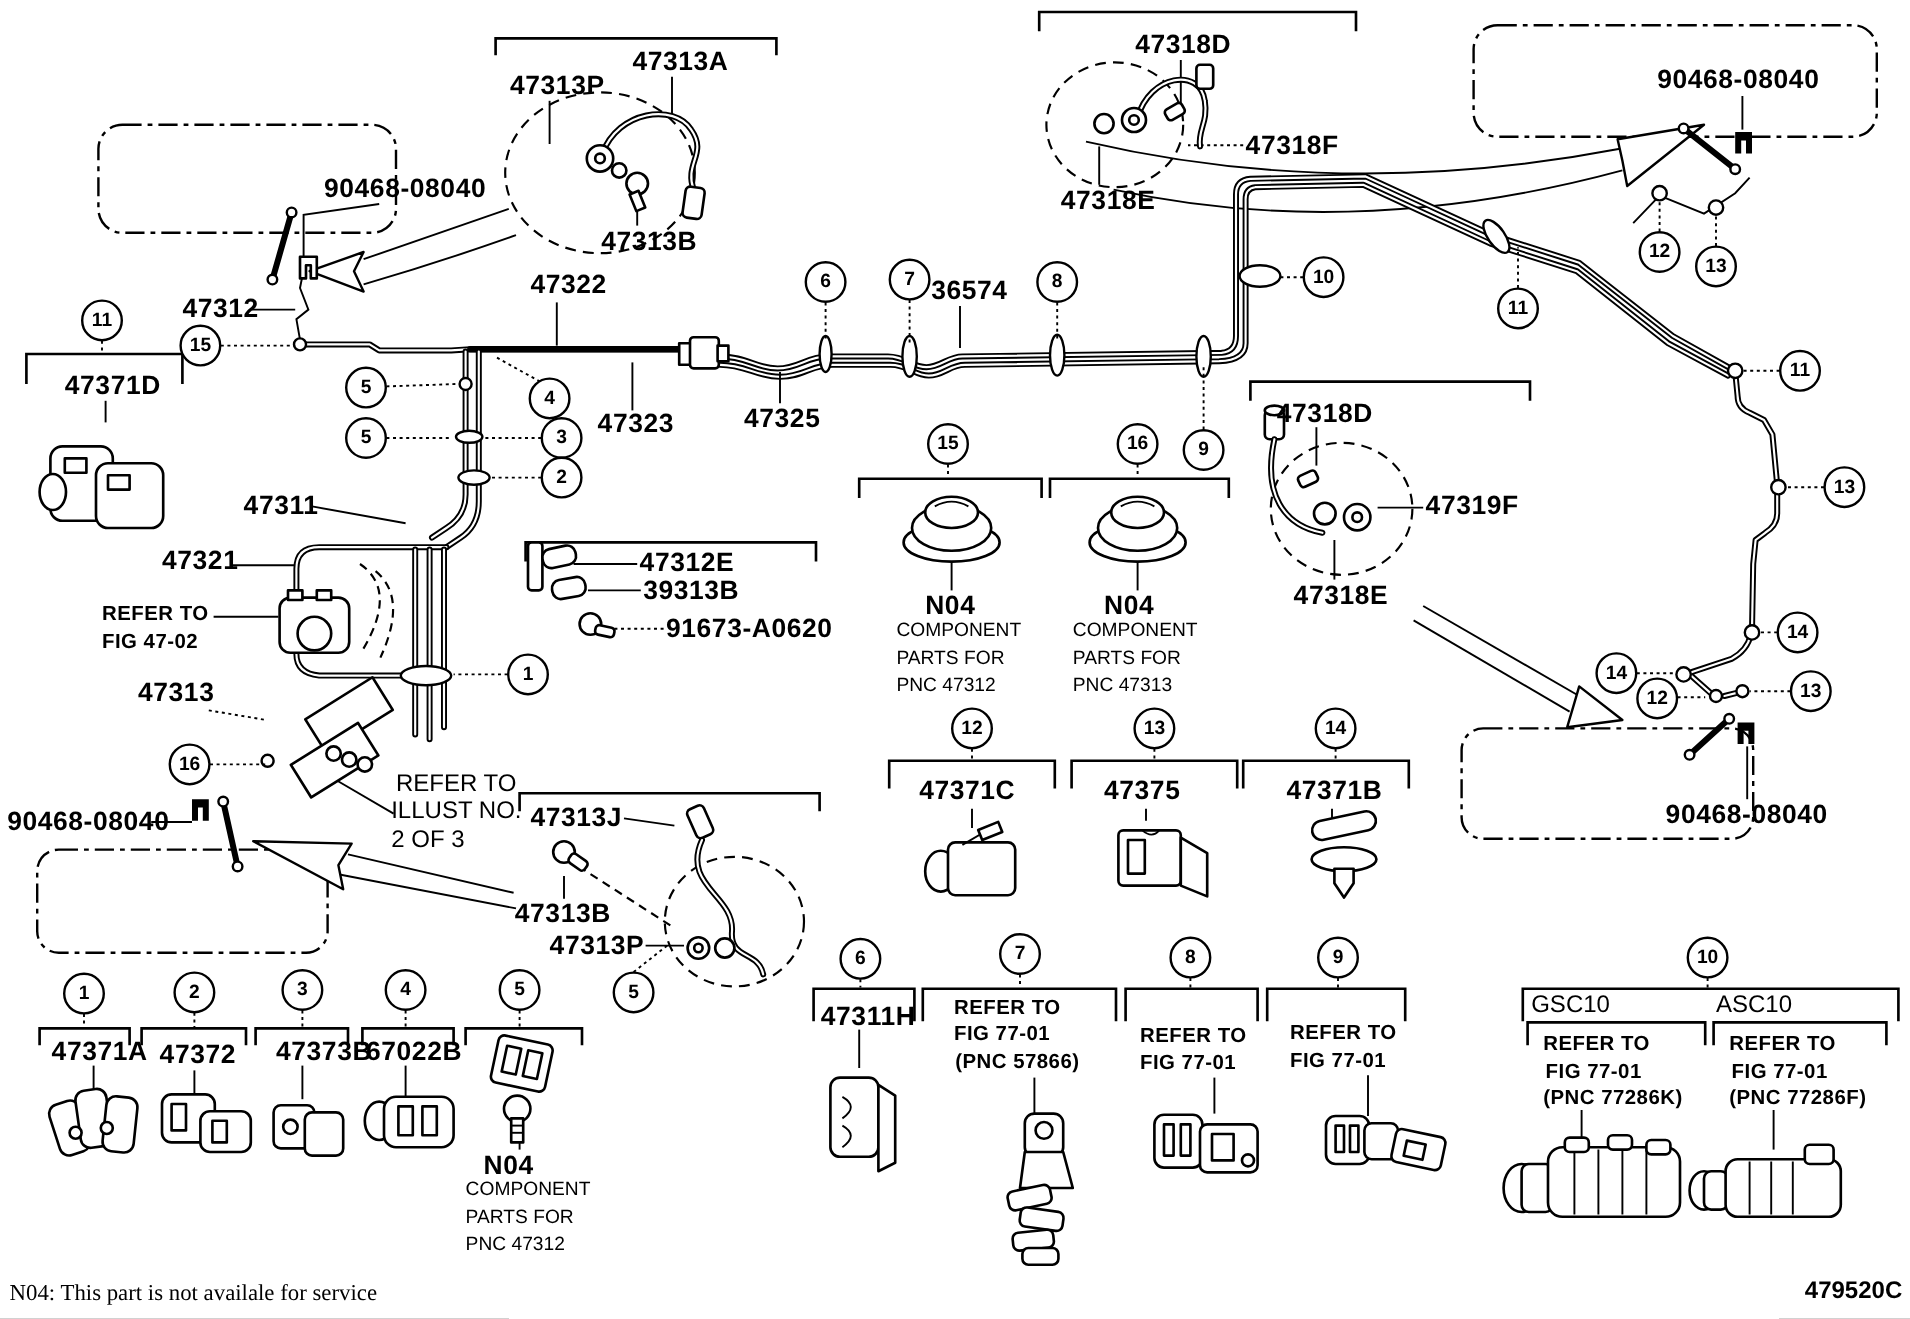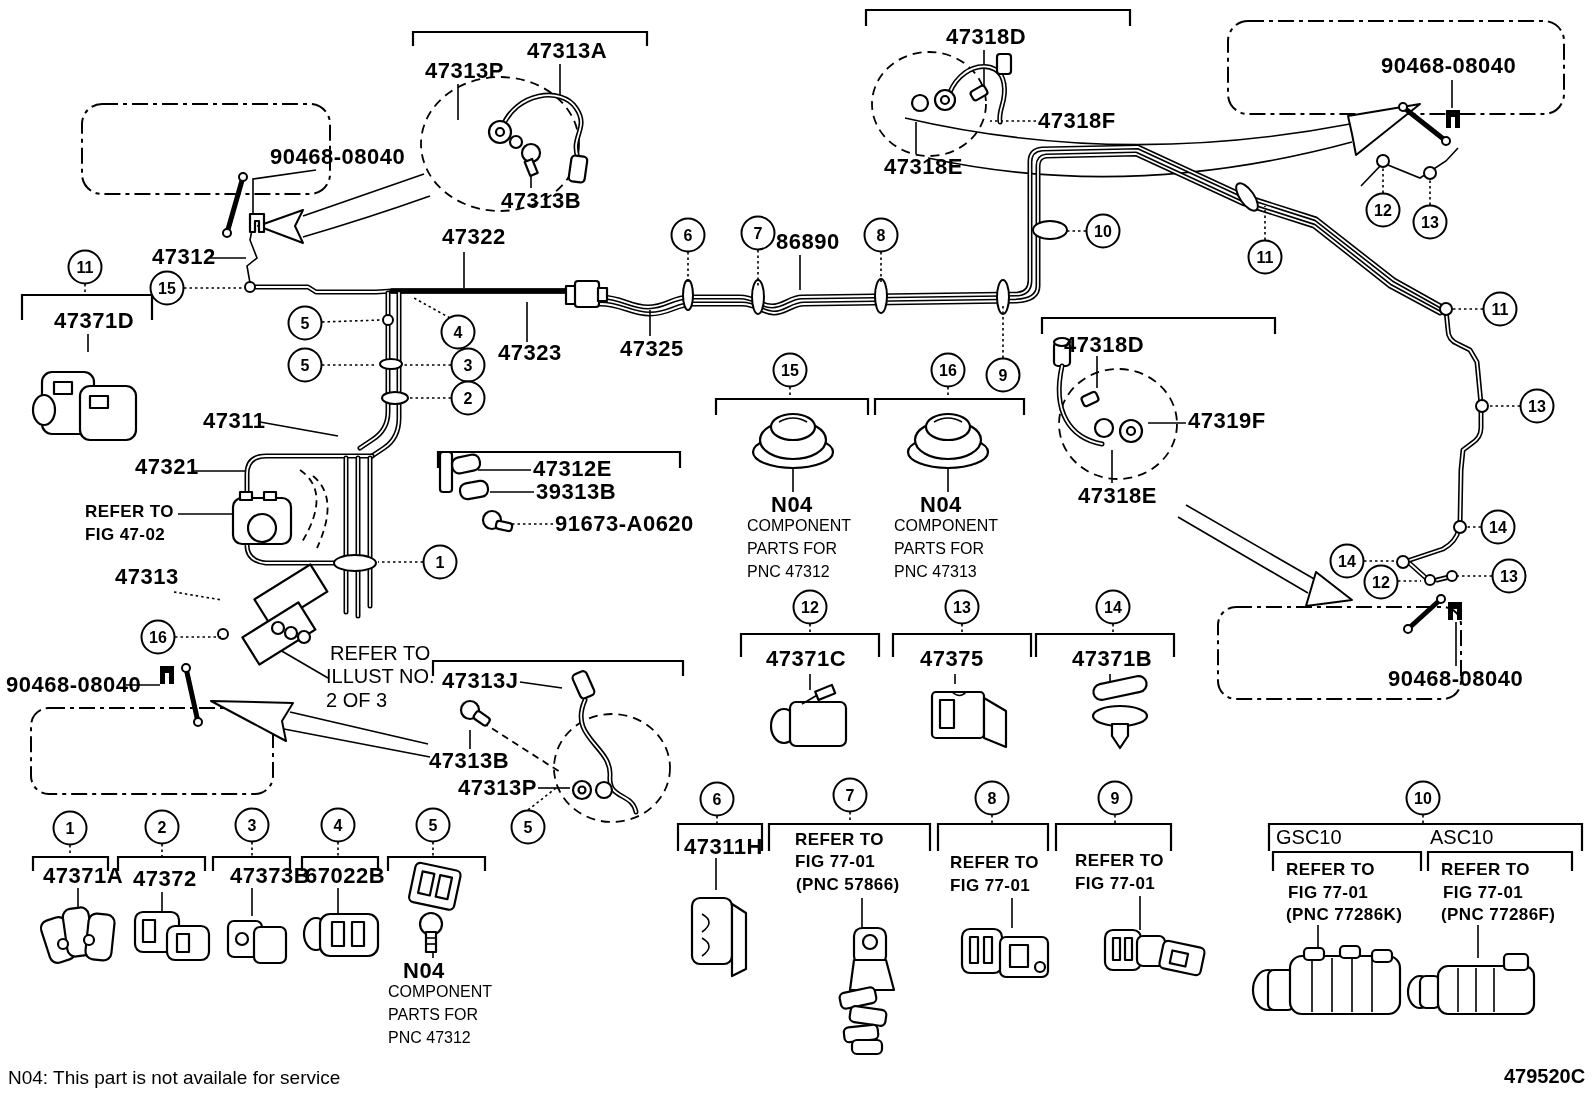--- a/index.html
+++ b/index.html
@@ -7,21 +7,21 @@
           font-family:"Liberation Sans",sans-serif;color:#000;}
   #art{position:absolute;left:0;top:0;}
   .pn{position:absolute;font-weight:bold;font-size:22px;letter-spacing:.5px;white-space:nowrap;line-height:1;}
   .pn-sm{position:absolute;font-weight:bold;font-size:17px;letter-spacing:.4px;white-space:nowrap;line-height:1;}
   .txt{position:absolute;font-size:16px;white-space:nowrap;line-height:1;}
   .t20{position:absolute;font-size:20px;white-space:nowrap;line-height:1;}
   .co{position:absolute;width:35px;height:35px;border:2.5px solid #000;border-radius:50%;background:#fff;
       box-sizing:border-box;display:flex;align-items:center;justify-content:center;
       font-weight:bold;font-size:16px;transform:translate(-50%,-50%);line-height:1;}
   .note-jp{position:absolute;font-weight:bold;font-size:21px;white-space:nowrap;line-height:1;}
-  .note-en{position:absolute;font-size:19px;white-space:nowrap;line-height:1;}
+  .note-en{position:absolute;font-size:19px;white-space:nowrap;line-height:1;font-family:Liberation Serif, serif;}
   .code{position:absolute;font-weight:bold;font-size:20px;white-space:nowrap;line-height:1;}
   svg .ln{stroke:#000;stroke-width:1.6;fill:none;}
   svg .ld{stroke:#000;stroke-width:1.6;fill:none;stroke-dasharray:2.5 3;}
   svg .bk{stroke:#000;stroke-width:2.2;fill:none;}
   svg .ph{stroke:#000;stroke-width:2;fill:none;stroke-dasharray:16 5 4 5;}
   svg .dc{stroke:#000;stroke-width:1.8;fill:none;stroke-dasharray:9 6;}
   svg .to{stroke:#000;stroke-width:5;fill:none;stroke-linejoin:round;stroke-linecap:round;}
   svg .ti{stroke:#fff;stroke-width:1.8;fill:none;stroke-linejoin:round;stroke-linecap:round;}
   svg .hv{stroke:#000;stroke-width:5.5;fill:none;stroke-linecap:round;}
   svg .cl{fill:#fff;stroke:#000;stroke-width:2;}
@@ -461,21 +461,21 @@
 
   <span class="pn" style="left:270px;top:146px">90468-08040</span>
   <span class="pn" style="left:425px;top:60px">47313P</span>
   <span class="pn" style="left:527px;top:40px">47313A</span>
   <span class="pn" style="left:501px;top:190px">47313B</span>
   <span class="pn" style="left:152px;top:246px">47312</span>
   <span class="pn" style="left:442px;top:226px">47322</span>
   <span class="pn" style="left:54px;top:310px">47371D</span>
   <span class="pn" style="left:498px;top:342px">47323</span>
   <span class="pn" style="left:620px;top:338px">47325</span>
-  <span class="pn" style="left:776px;top:231px">86890</span>
+  <span class="pn" style="left:776px;top:231px">36574</span>
   <span class="pn" style="left:946px;top:26px">47318D</span>
   <span class="pn" style="left:1038px;top:110px">47318F</span>
   <span class="pn" style="left:884px;top:156px">47318E</span>
   <span class="pn" style="left:1381px;top:55px">90468-08040</span>
   <span class="pn" style="left:203px;top:410px">47311</span>
   <span class="pn" style="left:135px;top:456px">47321</span>
   <span class="pn-sm" style="left:85px;top:503px">REFER TO</span>
   <span class="pn-sm" style="left:85px;top:526px">FIG 47-02</span>
   <span class="pn" style="left:115px;top:566px">47313</span>
   <span class="pn" style="left:6px;top:674px">90468-08040</span>

